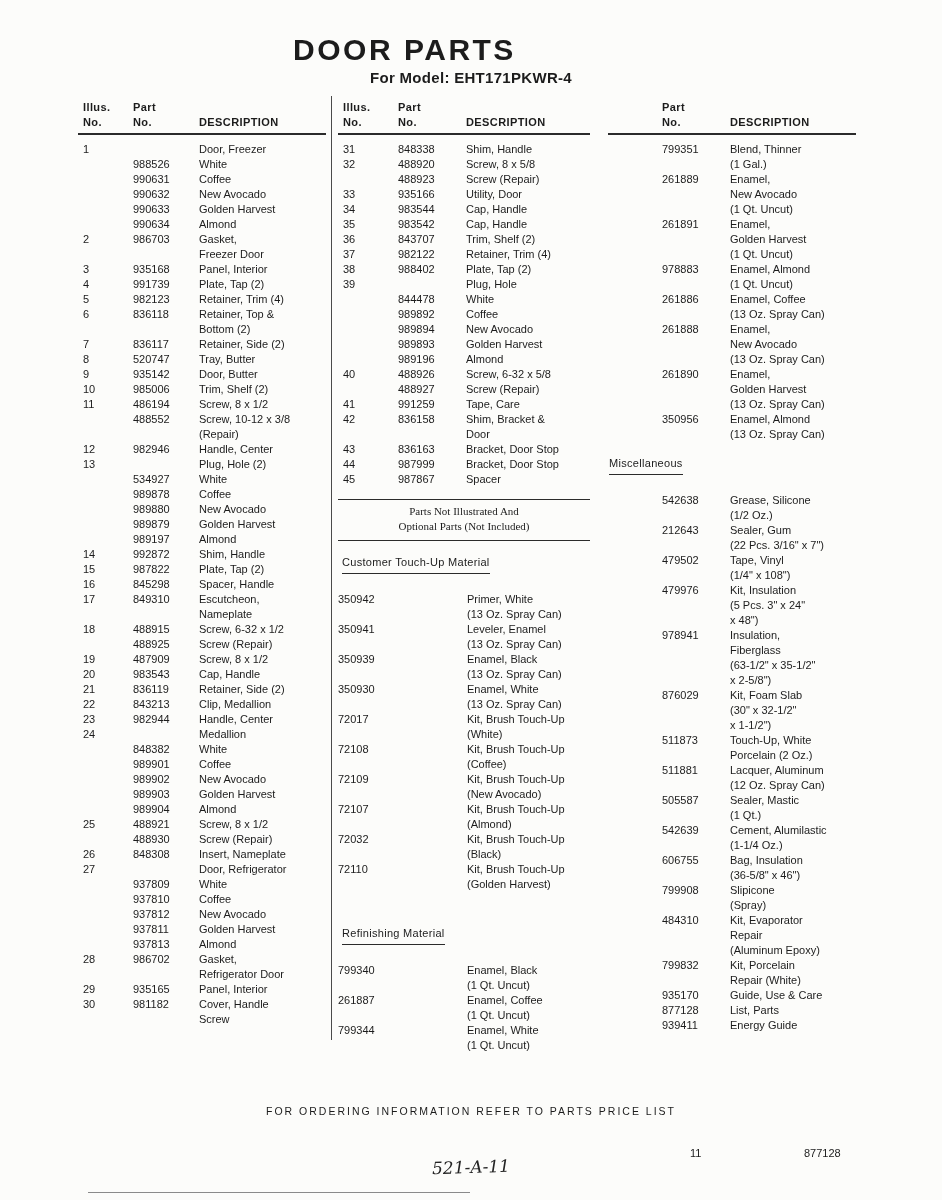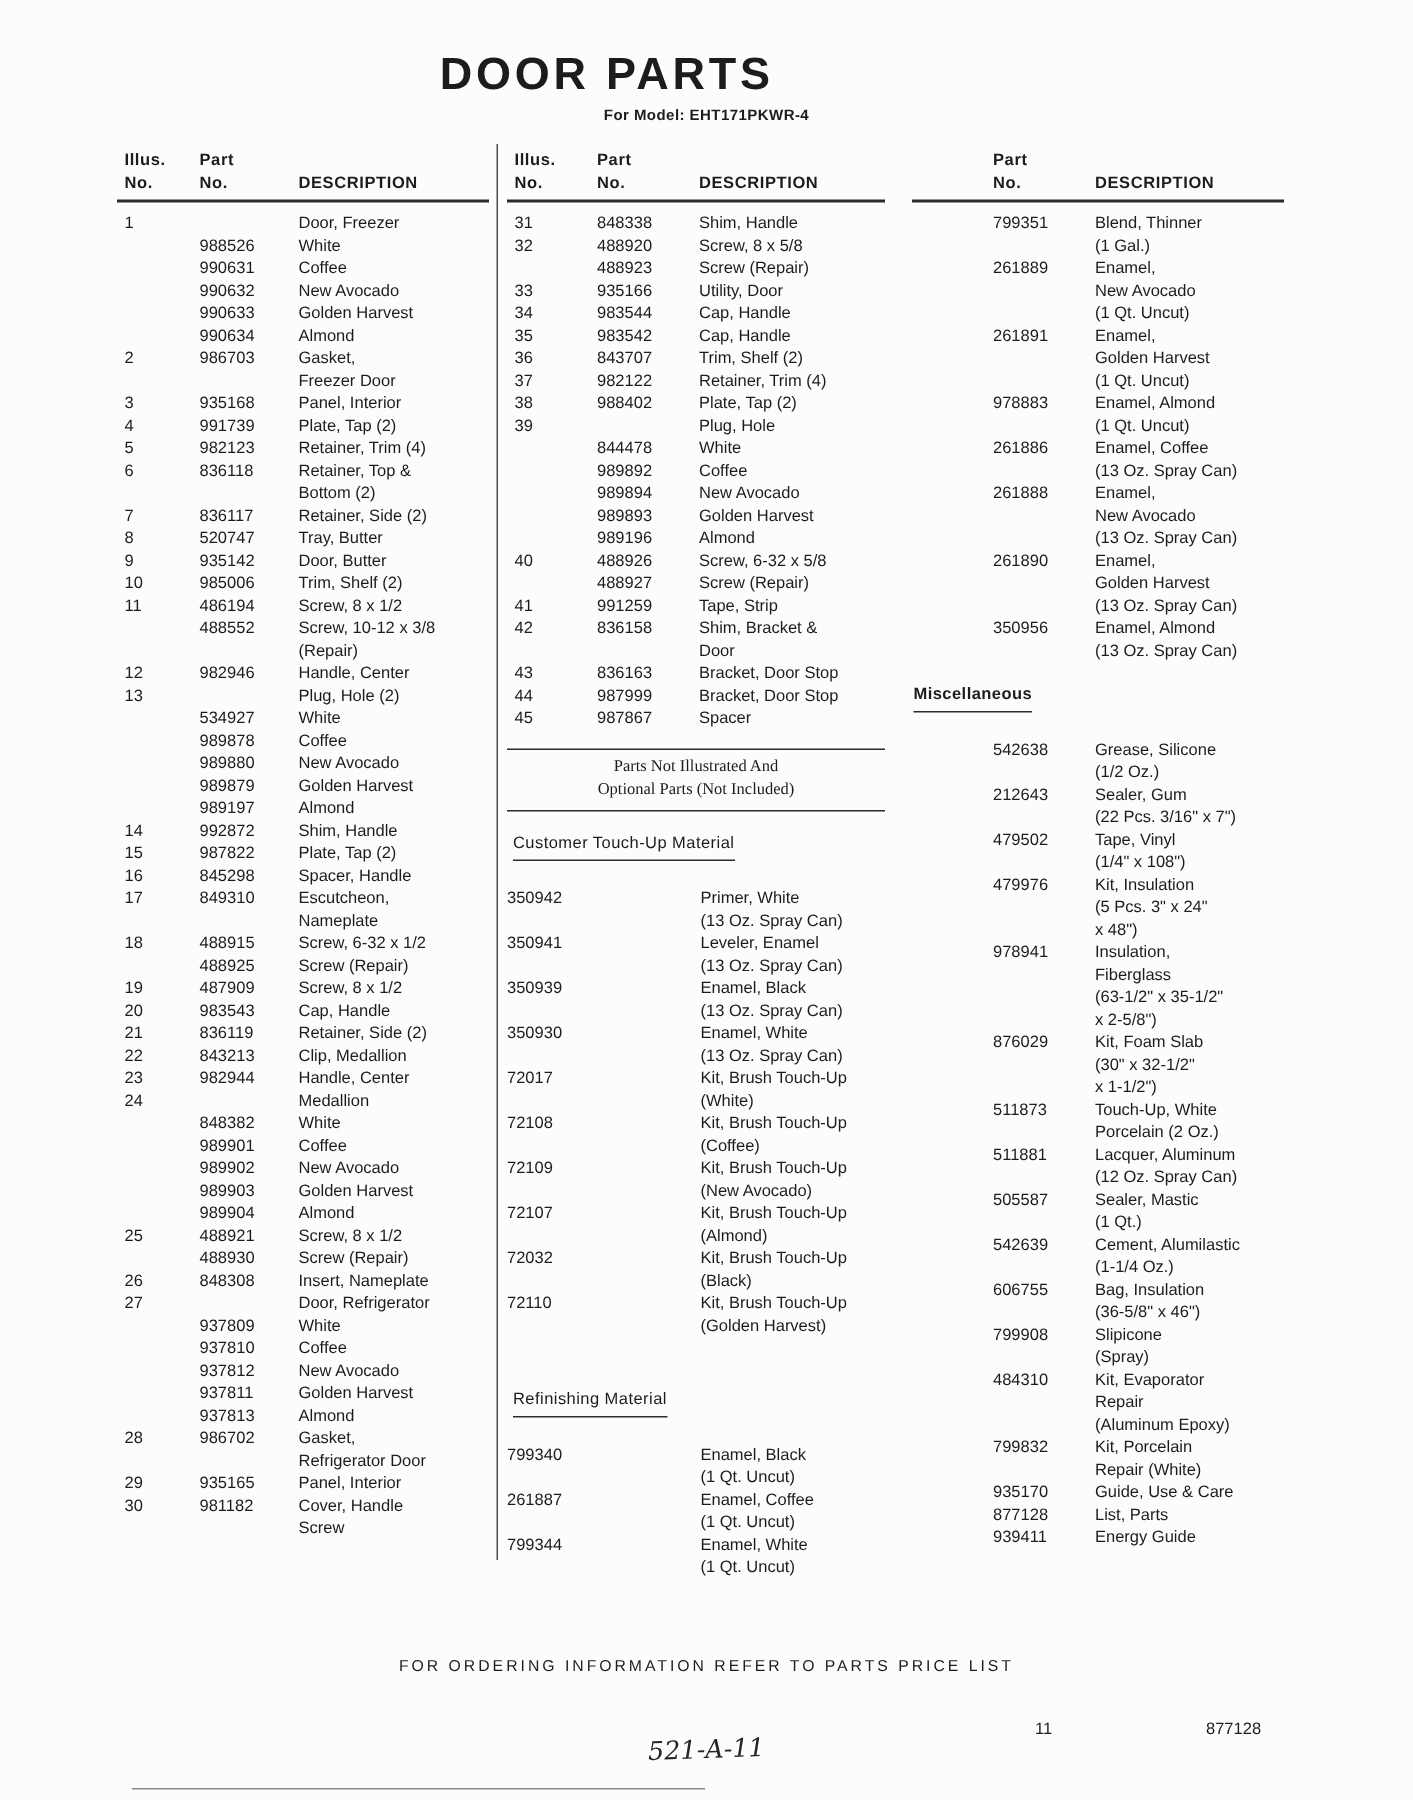--- a/index.html
+++ b/index.html
@@ -8,21 +8,21 @@
     background:#fcfcfa;color:#1c1c1c;
     font-family:"Liberation Sans","DejaVu Sans",sans-serif;
     font-size:11px;line-height:15px;
   }
   .title{
     position:absolute;top:34px;left:0;width:809px;text-align:center;
     font-size:30px;line-height:32px;font-weight:700;letter-spacing:2.5px;
   }
   .subtitle{
     position:absolute;top:70px;left:0;width:942px;text-align:center;
-    font-size:10px;font-weight:700;letter-spacing:0.3px;
+    font-size:15px;font-weight:700;letter-spacing:0.3px;
   }
   .col{position:absolute;top:96px;}
   .col1{left:78px;width:248px;}
   .col2{left:338px;width:252px;}
   .col3{left:608px;width:248px;}
   .vdiv{position:absolute;left:331px;top:96px;width:1px;height:944px;background:#4a4a4a;}
 
   .thead{display:grid;align-items:end;border-bottom:2px solid #2b2b2b;
          padding-bottom:3px;min-height:34px;font-weight:700;letter-spacing:0.4px;}
   .trow{display:grid;}
@@ -38,21 +38,21 @@
   .col2 .pdbody .c-d{padding-left:67px;}
 
   .notebox{
     margin-top:12px;border-top:1.5px solid #2b2b2b;border-bottom:1.5px solid #2b2b2b;
     text-align:center;padding:4px 0 6px 0;font-family:Liberation Serif, serif;
   }
   .sechead-wrap{margin-top:14px;}
   .sechead-wrap.mt-lg{margin-top:34px;}
   .sechead{display:inline-block;border-bottom:1.5px solid #2b2b2b;
            padding-bottom:3px;margin-left:4px;letter-spacing:0.3px;}
-  .col3 .sechead{margin-left:1px;font-weight:bold;}
+  .col3 .sechead{margin-left:1px;}
   .pdbody{margin-top:18px;}
   .col3 .misc-body{margin-top:18px;}
 
   .ordernote{
     position:absolute;top:1104px;left:0;width:942px;text-align:center;
     font-size:10.5px;font-weight:400;letter-spacing:2px;
   }
   .pagenum{position:absolute;top:1146px;left:690px;font-size:11px;}
   .docnum{position:absolute;top:1146px;left:804px;font-size:11px;}
   .handwritten{
@@ -478,21 +478,21 @@
         <span class="cell c-d">Screw, 6-32 x 5/8</span>
       </div>
       <div class="trow">
         <span class="cell c-i"></span>
         <span class="cell c-p">488927</span>
         <span class="cell c-d">Screw (Repair)</span>
       </div>
       <div class="trow">
         <span class="cell c-i">41</span>
         <span class="cell c-p">991259</span>
-        <span class="cell c-d">Tape, Strip</span>
+        <span class="cell c-d">Tape, Care</span>
       </div>
       <div class="trow">
         <span class="cell c-i">42</span>
         <span class="cell c-p">836158</span>
         <span class="cell c-d">Shim, Bracket &amp;</span>
       </div>
       <div class="trow">
         <span class="cell c-i"></span>
         <span class="cell c-p"></span>
         <span class="cell c-d">Door</span>

